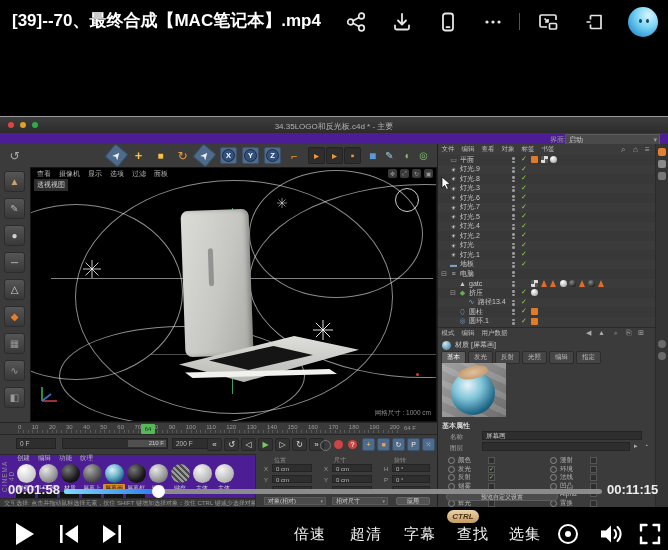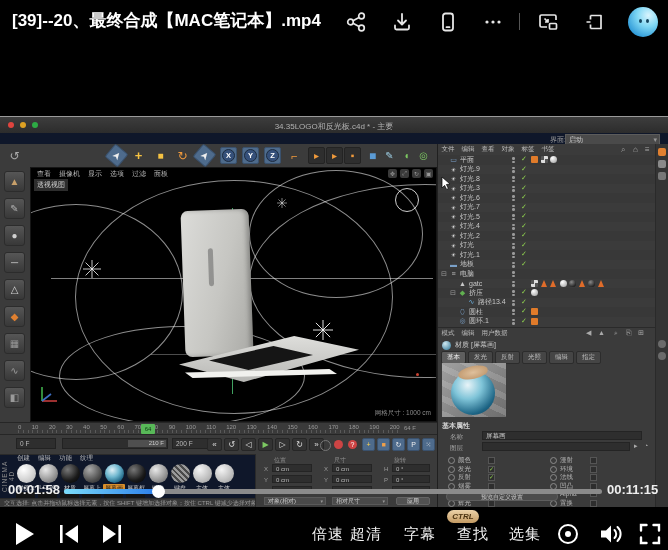--- a/index.html
+++ b/index.html
@@ -17,21 +17,21 @@
   .pbar{left:64px;top:489px;width:538px;height:5px;border-radius:3px;background:#8b8b8b;cursor:pointer;}
   .pfill{position:absolute;left:0;top:0;height:5px;border-radius:3px;
      background:linear-gradient(90deg,#7bdcfa,#2b7de9);}
   .phandle{position:absolute;top:-4px;width:13px;height:13px;border-radius:50%;background:#fff;margin-left:-6px;}
   .cbtn{top:525px;font-size:15px;color:#f2f2f2;letter-spacing:1px;cursor:pointer;white-space:nowrap;}
   .svip{left:447px;top:510px;width:32px;height:13px;border-radius:7px;text-align:center;
      background:linear-gradient(180deg,#ecd2a9,#c49b63);color:#4a3210;font-size:8px;font-weight:700;
      font-style:italic;line-height:13px;}
   svg.wic{display:block;}
   
-  #c4d{left:0;top:72px;width:668px;height:391px;background:#0f172a;font-size:7px;color:#c0c0c0;}
+  #c4d{left:0;top:72px;width:668px;height:391px;background:#4c1d95;font-size:7px;color:#c0c0c0;}
   .titlebar{left:0;top:0;width:668px;height:16px;background:linear-gradient(#3d3d3d,#2c2c2c);
      border-top:1px solid #9a9a9a;}
   .tl{position:absolute;top:5px;width:6px;height:6px;border-radius:50%;}
   .wtitle{left:0;top:4px;width:668px;text-align:center;font-size:8px;color:#b2b2b2;}
   .menubar{left:0;top:16px;width:668px;height:12px;background:#343434;border-bottom:1px solid #242424;
      display:flex;align-items:center;padding-left:3px;box-sizing:border-box;}
   .mitem{font-size:7.5px;color:#c5c5c5;padding:0 4px;white-space:nowrap;}
   .ifl{right:102px;top:19px;font-size:7px;color:#999;}
   .ifdd{right:8px;top:18px;width:90px;height:9px;background:#4a4a4a;border:1px solid #5c5c5c;
      font-size:7px;color:#ccc;padding-left:3px;line-height:9px;}
@@ -177,21 +177,21 @@
      box-sizing:border-box;border-radius:4px;font-size:6px;color:#ccc;text-align:center;line-height:8px;}
   .cursor{position:absolute;z-index:60;}
   .star{position:absolute;}
   .gizmo{position:absolute;left:5px;bottom:14px;}
 </style>
 </head>
 <body>
 
 <div id="root">
 
-  <div class="abs pt-title">[39]--20、最终合成【MAC笔记本】.mp4</div>
+  <div class="abs pt-title">[39]--70、最终合成【MAC笔记本】.mp4</div>
   <div class="abs hic" style="left:345px">
     <svg class="wic" width="22" height="22" viewBox="0 0 22 22" fill="none" stroke="#e6e6e6" stroke-width="1.7">
       <circle cx="16.5" cy="5" r="2.8"></circle>
         <circle cx="5.5" cy="11" r="2.8"></circle>
         <circle cx="16.5" cy="17" r="2.8"></circle>
       <path d="M8 9.7l6-3.3M8 12.3l6 3.3"></path>
       </svg>
   </div>
   <div class="abs hic" style="left:391px">
     <svg class="wic" width="22" height="22" viewBox="0 0 22 22" fill="none" stroke="#e6e6e6" stroke-width="1.8" stroke-linecap="round" stroke-linejoin="round">
@@ -838,21 +838,21 @@
       <rect x="3" y="2" width="2.6" height="18" fill="#fff"></rect>
         <polygon points="21,2 21,20 8,11" fill="#fff"></polygon>
       </svg>
   </div>
   <div class="abs" style="left:100px;top:523px">
     <svg class="wic" width="24" height="22" viewBox="0 0 24 22">
       <polygon points="3,2 3,20 16,11" fill="#fff"></polygon>
         <rect x="18.4" y="2" width="2.6" height="18" fill="#fff"></rect>
       </svg>
   </div>
-  <div class="abs cbtn" style="left:312px">倍速</div>
+  <div class="abs cbtn" style="left:294px">倍速</div>
   <div class="abs cbtn" style="left:350px">超清</div>
   <div class="abs cbtn" style="left:404px">字幕</div>
   <div class="abs cbtn" style="left:457px">查找</div>
   <div class="abs svip">CTRL</div>
   <div class="abs cbtn" style="left:509px">选集</div>
   <div class="abs" style="left:556px;top:522px">
     <svg class="wic" width="24" height="24" viewBox="0 0 24 24" fill="none" stroke="#fff" stroke-width="2">
       <circle cx="12" cy="12" r="9"></circle>
         <circle cx="12" cy="12" r="3" fill="#fff" stroke="none"></circle>
       </svg>

